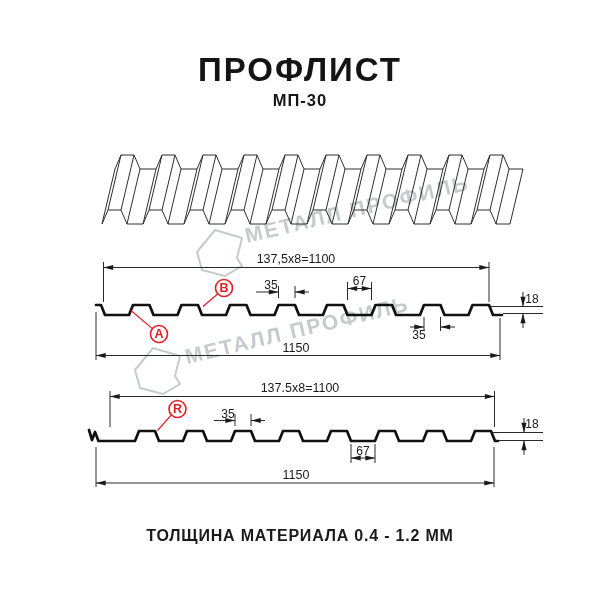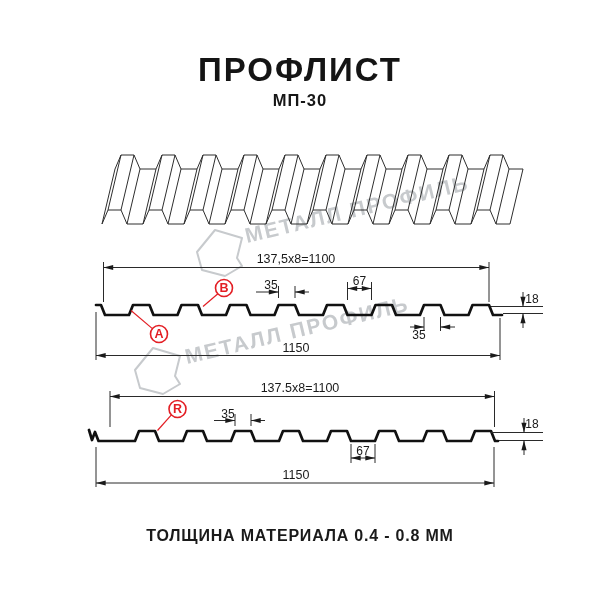--- a/index.html
+++ b/index.html
@@ -165,14 +165,14 @@
       </g>
 
       <g>
         <line class="red" x1="171.4" y1="414.9" x2="157.5" y2="430.5"></line>
         <circle class="redcirc" cx="177.5" cy="409" r="8.5"></circle>
         <text class="lbl" x="177.5" y="413.3">R</text>
       </g>
     </g>
   </svg>
 
-  <div class="footer">ТОЛЩИНА МАТЕРИАЛА 0.4 - 0.8 ММ</div>
+  <div class="footer">ТОЛЩИНА МАТЕРИАЛА 0.4 - 1.2 ММ</div>
 </div>
 
 </body></html>

